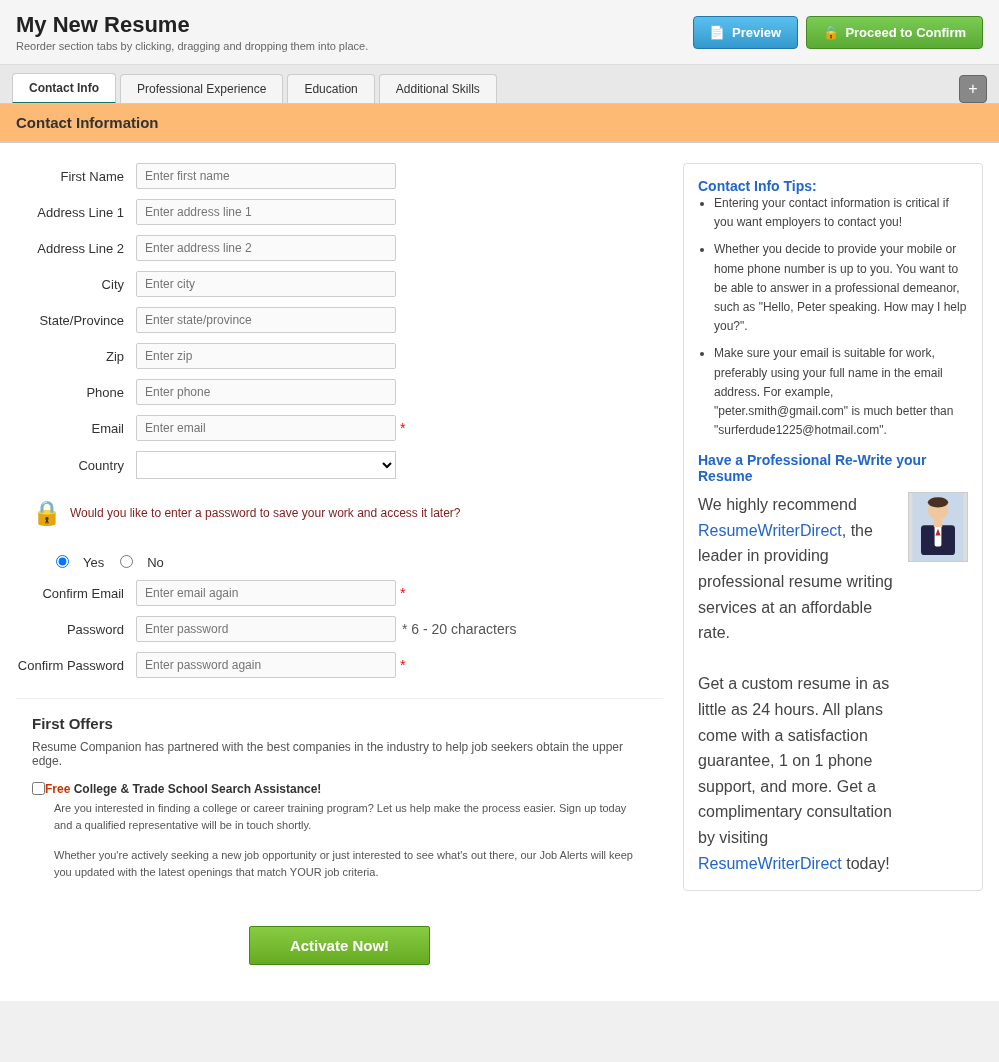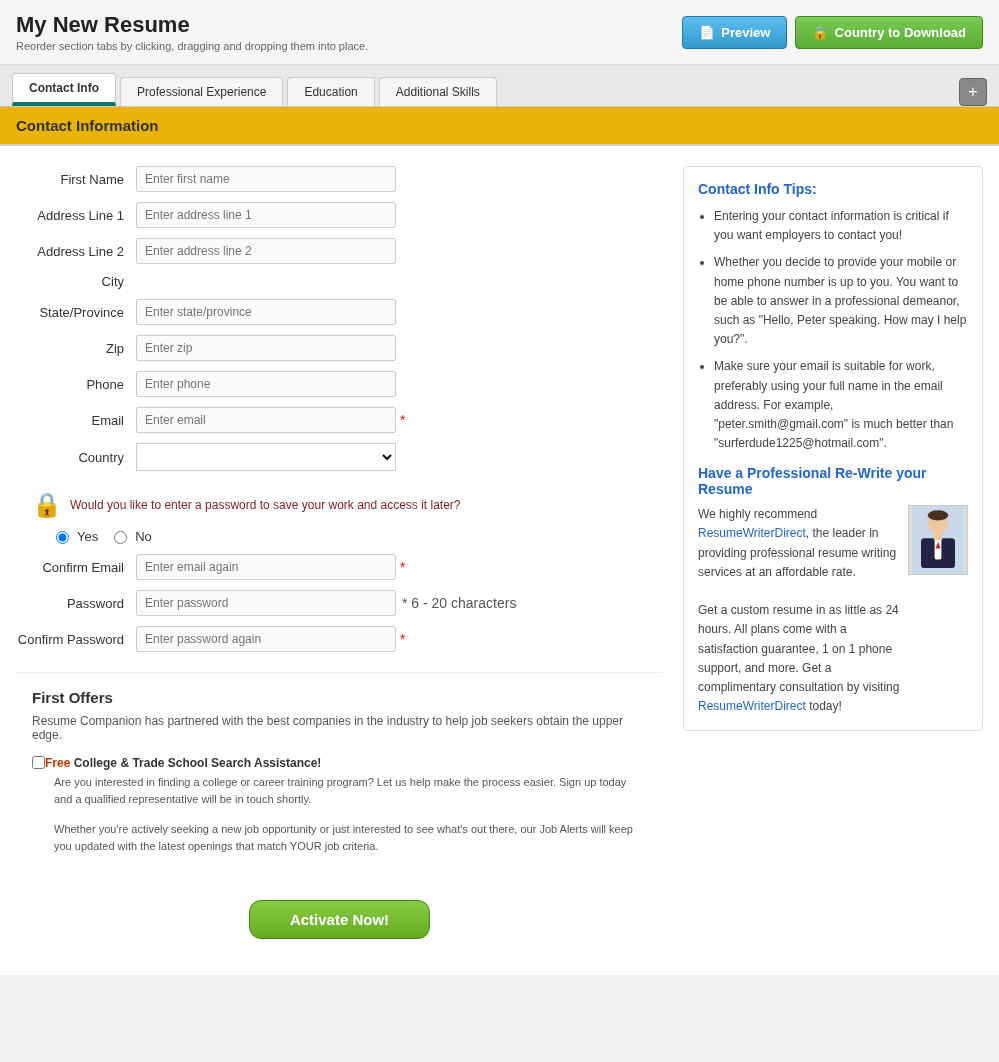--- a/index.html
+++ b/index.html
@@ -69,42 +69,42 @@
       border: 1px solid #ccc;
       border-bottom: none;
       padding: 7px 16px;
       border-radius: 4px 4px 0 0;
       cursor: pointer;
       font-size: 12px;
       color: #333;
     }
     .tab.active {
       background: white;
-      border-bottom: 4px solid #0f766e;
+      border-bottom: 1px solid #0f766e;
       font-weight: bold;
     }
     .tab-add {
       background: #888;
       color: white;
       border: 1px solid #666;
       border-radius: 4px;
       width: 28px;
       height: 28px;
       display: flex;
       align-items: center;
       justify-content: center;
       cursor: pointer;
       font-size: 16px;
       margin-left: auto;
       margin-bottom: 0;
     }
 
     
     .section-header {
-      background: #eab308;
+      background: #fdba74;
       border-bottom: 2px solid #ccc;
       padding: 10px 16px;
       font-size: 15px;
       font-weight: bold;
       color: #333;
     }
 
     
     .main-content {
       background: white;
@@ -183,23 +183,24 @@
     }
     .radio-group {
       display: flex;
       align-items: center;
       gap: 16px;
       margin-left: 40px;
       margin-bottom: 10px;
     }
     .radio-label {
       display: flex;
-      align-items: flex-end;
-      gap: 8px;
+      align-items: flex-start;
+      gap: 14px;
       font-size: 13px;
+      margin-top: 18px;
     }
 
     
     .free-offers {
       padding: 16px;
       border-top: 1px solid #eee;
     }
     .free-offers-title {
       font-size: 15px;
       font-weight: bold;
@@ -237,54 +238,53 @@
     
     .activate-section {
       text-align: center;
       padding: 16px;
     }
     .btn-activate {
       background: linear-gradient(to bottom, #88cc44, #66aa22);
       color: white;
       border: 1px solid #448811;
       padding: 10px 40px;
-      border-radius: 12px;
+      border-radius: 2px;
       cursor: pointer;
       font-size: 15px;
       font-weight: bold;
     }
 
     
     .sidebar-tips {
       border: 1px solid #ddd;
       border-radius: 4px;
       padding: 14px;
       background: white;
       font-size: 12px;
     }
     .sidebar-tips h3 {
       color: #2266cc;
       font-size: 14px;
-      margin-bottom: 10px;
     }
     .sidebar-tips ul {
       padding-left: 16px;
       color: #444;
       line-height: 1.6;
     }
     .sidebar-tips ul li {
       margin-bottom: 8px;
     }
     .sidebar-promo h3 {
       color: #2266cc;
       font-size: 14px;
       margin: 12px 0 8px;
     }
     .promo-body {
-      font-size: 12px;
+      font-size: 16px;
       color: #444;
       line-height: 1.6;
     }
     .promo-body a {
       color: #2266cc;
       text-decoration: none;
     }
     .promo-with-image {
       display: flex;
       gap: 8px;
@@ -316,21 +316,21 @@
     <h1>My New Resume</h1>
     <p>Reorder section tabs by clicking, dragging and dropping them into place.</p>
   </div>
   <div class="header-right">
     <button class="btn-preview">
       <span>📄</span>
       <span>Preview</span>
     </button>
     <button class="btn-download">
       <span>🔒</span>
-      <span>Country to Download</span>
+      <span>Proceed to Confirm</span>
     </button>
   </div>
 </div>
 
 <div class="tabs-bar">
   <div class="tab active">
     <span>Contact Info</span>
   </div>
   <div class="tab">
     <span>Professional Experience</span>
@@ -366,20 +366,21 @@
         <input class="form-input" type="text" placeholder="Enter address line 1" style="">
       </div>
 
       <div class="form-row">
         <label class="form-label">Address Line 2</label>
         <input class="form-input" type="text" placeholder="Enter address line 2" style="">
       </div>
 
       <div class="form-row">
         <label class="form-label">City</label>
+        <input class="form-input" type="text" placeholder="Enter city" style="">
       </div>
 
       <div class="form-row">
         <label class="form-label">State/Province</label>
         <input class="form-input" type="text" placeholder="Enter state/province" style="">
       </div>
 
       <div class="form-row">
         <label class="form-label">Zip</label>
         <input class="form-input" type="text" placeholder="Enter zip" style="">

